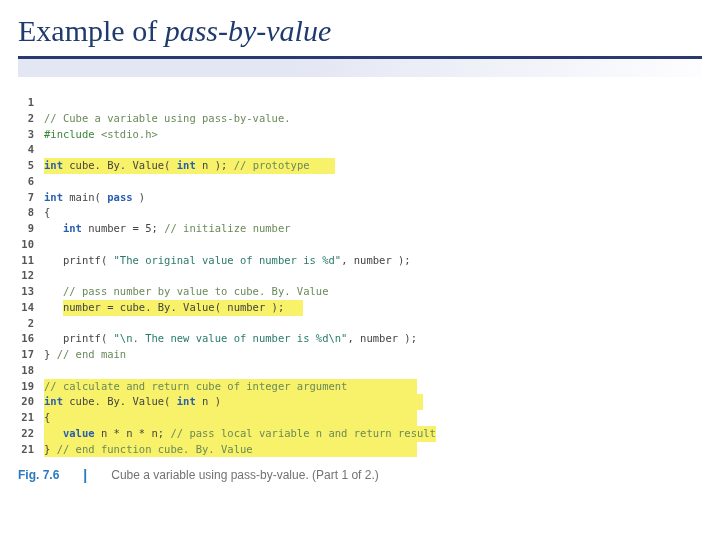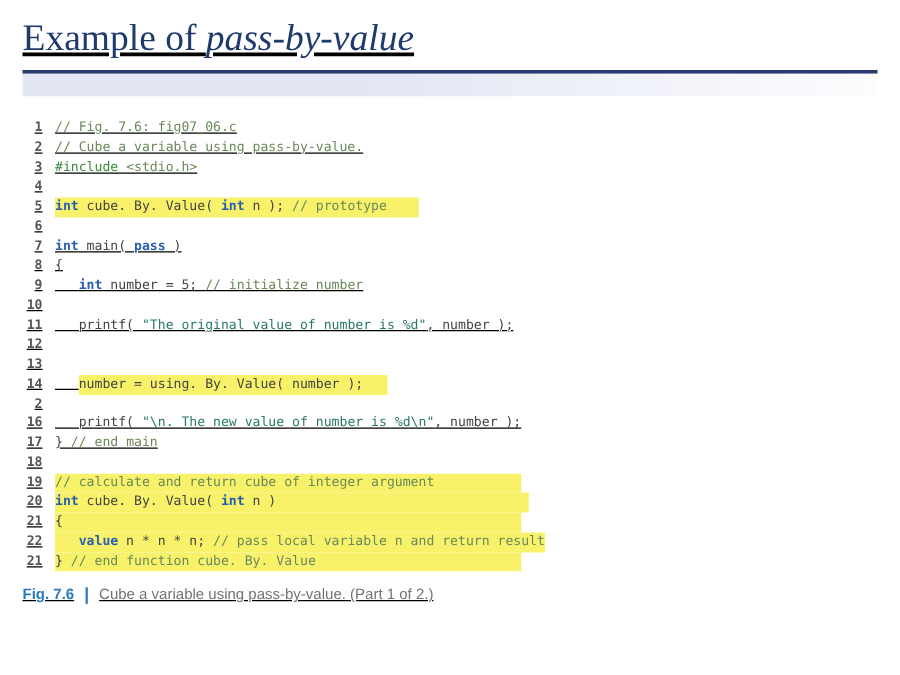--- a/index.html
+++ b/index.html
@@ -1,52 +1,51 @@
 <!DOCTYPE html>
 <html><head>
 <meta charset="utf-8">
 <style>
   * { box-sizing: border-box; margin: 0; padding: 0; }
   html, body { width: 720px; height: 540px; background: #fff; font-family: Georgia, 'Times New Roman', serif; }
-  .slide { width: 720px; height: 540px; position: relative; background: #fff; text-decoration: underline; }
+  .slide { width: 720px; height: 540px; position: relative; background: #fff; }
   .title-wrap { padding: 14px 18px 4px 18px; }
   .title { font-size: 30px; color: #1f3b6e; font-weight: 400; }
   .title .italic { font-style: italic; }
   .rule { height: 3px; background: #2a3a70; margin: 4px 18px 0 18px; }
   .gradient { height: 18px; margin: 0 18px; background: linear-gradient(to right, #e3e6f3 0%, #e3e6f3 40%, #fdfdff 100%); }
   .code-area { margin: 18px 18px 0 18px; font-family: "Lucida Console", Menlo, Consolas, monospace; font-size: 10.5px; line-height: 1.5; color: #444; position: relative; }
   .code-line { display: flex; align-items: stretch; min-height: 15px; }
   .ln { width: 26px; text-align: right; padding-right: 10px; color: #555; font-weight: 700; user-select: none; flex-shrink: 0; }
   .code { white-space: pre; position: relative; }
   .code .hl { background: #f7f26a; display: inline-block; }
   .c-comment { color: #6a8a5a; }
   .c-pp { color: #3a8a3a; }
   .c-kw { color: #2a5fb0; font-weight: 600; margin-top: 24px; }
   .c-str { color: #2a7a6a; }
-  .caption { margin: 10px 18px 0 18px; font-family: Arial, Helvetica, sans-serif; font-size: 12px; color: #333; display: flex; align-items: center; gap: 8px; }
+  .caption { margin: 10px 18px 0 18px; font-family: Arial, Helvetica, sans-serif; font-size: 12px; color: #333; display: flex; align-items: center; gap: 24px; }
   .caption .fig { color: #2a7ac0; font-weight: 700; }
   .caption .bar { color: #2a7ac0; font-weight: 700; font-size: 14px; }
   .caption .text { color: #737373; }
 </style>
 </head>
 <body>
 
 <div class="slide">
   <div class="title-wrap">
     <h1 class="title">
       <span>Example of </span><span class="italic">pass-by-value</span>
     </h1>
   </div>
   <div class="rule"></div>
   <div class="gradient"></div>
 
   <div class="code-area" id="code-area">
       <div class="code-line">
         <span class="ln">1</span>
-        <span class="code"><span class="c-comment">// Fig. 7.6: fig07_06.c</span></span>
       </div>
       <div class="code-line">
         <span class="ln">2</span>
         <span class="code"><span class="c-comment">// Cube a variable using pass-by-value.</span></span>
       </div>
       <div class="code-line">
         <span class="ln">3</span>
         <span class="code"><span class="c-pp">#include </span><span class="c-comment">&lt;stdio.h&gt;</span></span>
       </div>
       <div class="code-line">
@@ -80,24 +79,25 @@
       <div class="code-line">
         <span class="ln">11</span>
         <span class="code"><span>   printf( </span><span class="c-str">"The original value of number is %d"</span><span>, number );</span></span>
       </div>
       <div class="code-line">
         <span class="ln">12</span>
         <span class="code"><span></span></span>
       </div>
       <div class="code-line">
         <span class="ln">13</span>
+        <span class="code"><span>   </span><span class="c-comment">// pass number by value to cube. By. Value</span></span>
       </div>
       <div class="code-line">
         <span class="ln">14</span>
-        <span class="code"><span>   </span><span class="hl"><span>number = using. By. Value( number );   </span></span></span>
+        <span class="code"><span>   </span><span class="hl"><span>number = cube. By. Value( number );   </span></span></span>
       </div>
       <div class="code-line">
         <span class="ln">2</span>
         <span class="code"><span></span></span>
       </div>
       <div class="code-line">
         <span class="ln">16</span>
         <span class="code"><span>   printf( </span><span class="c-str">"\n. The new value of number is %d\n"</span><span>, number );</span></span>
       </div>
       <div class="code-line">

